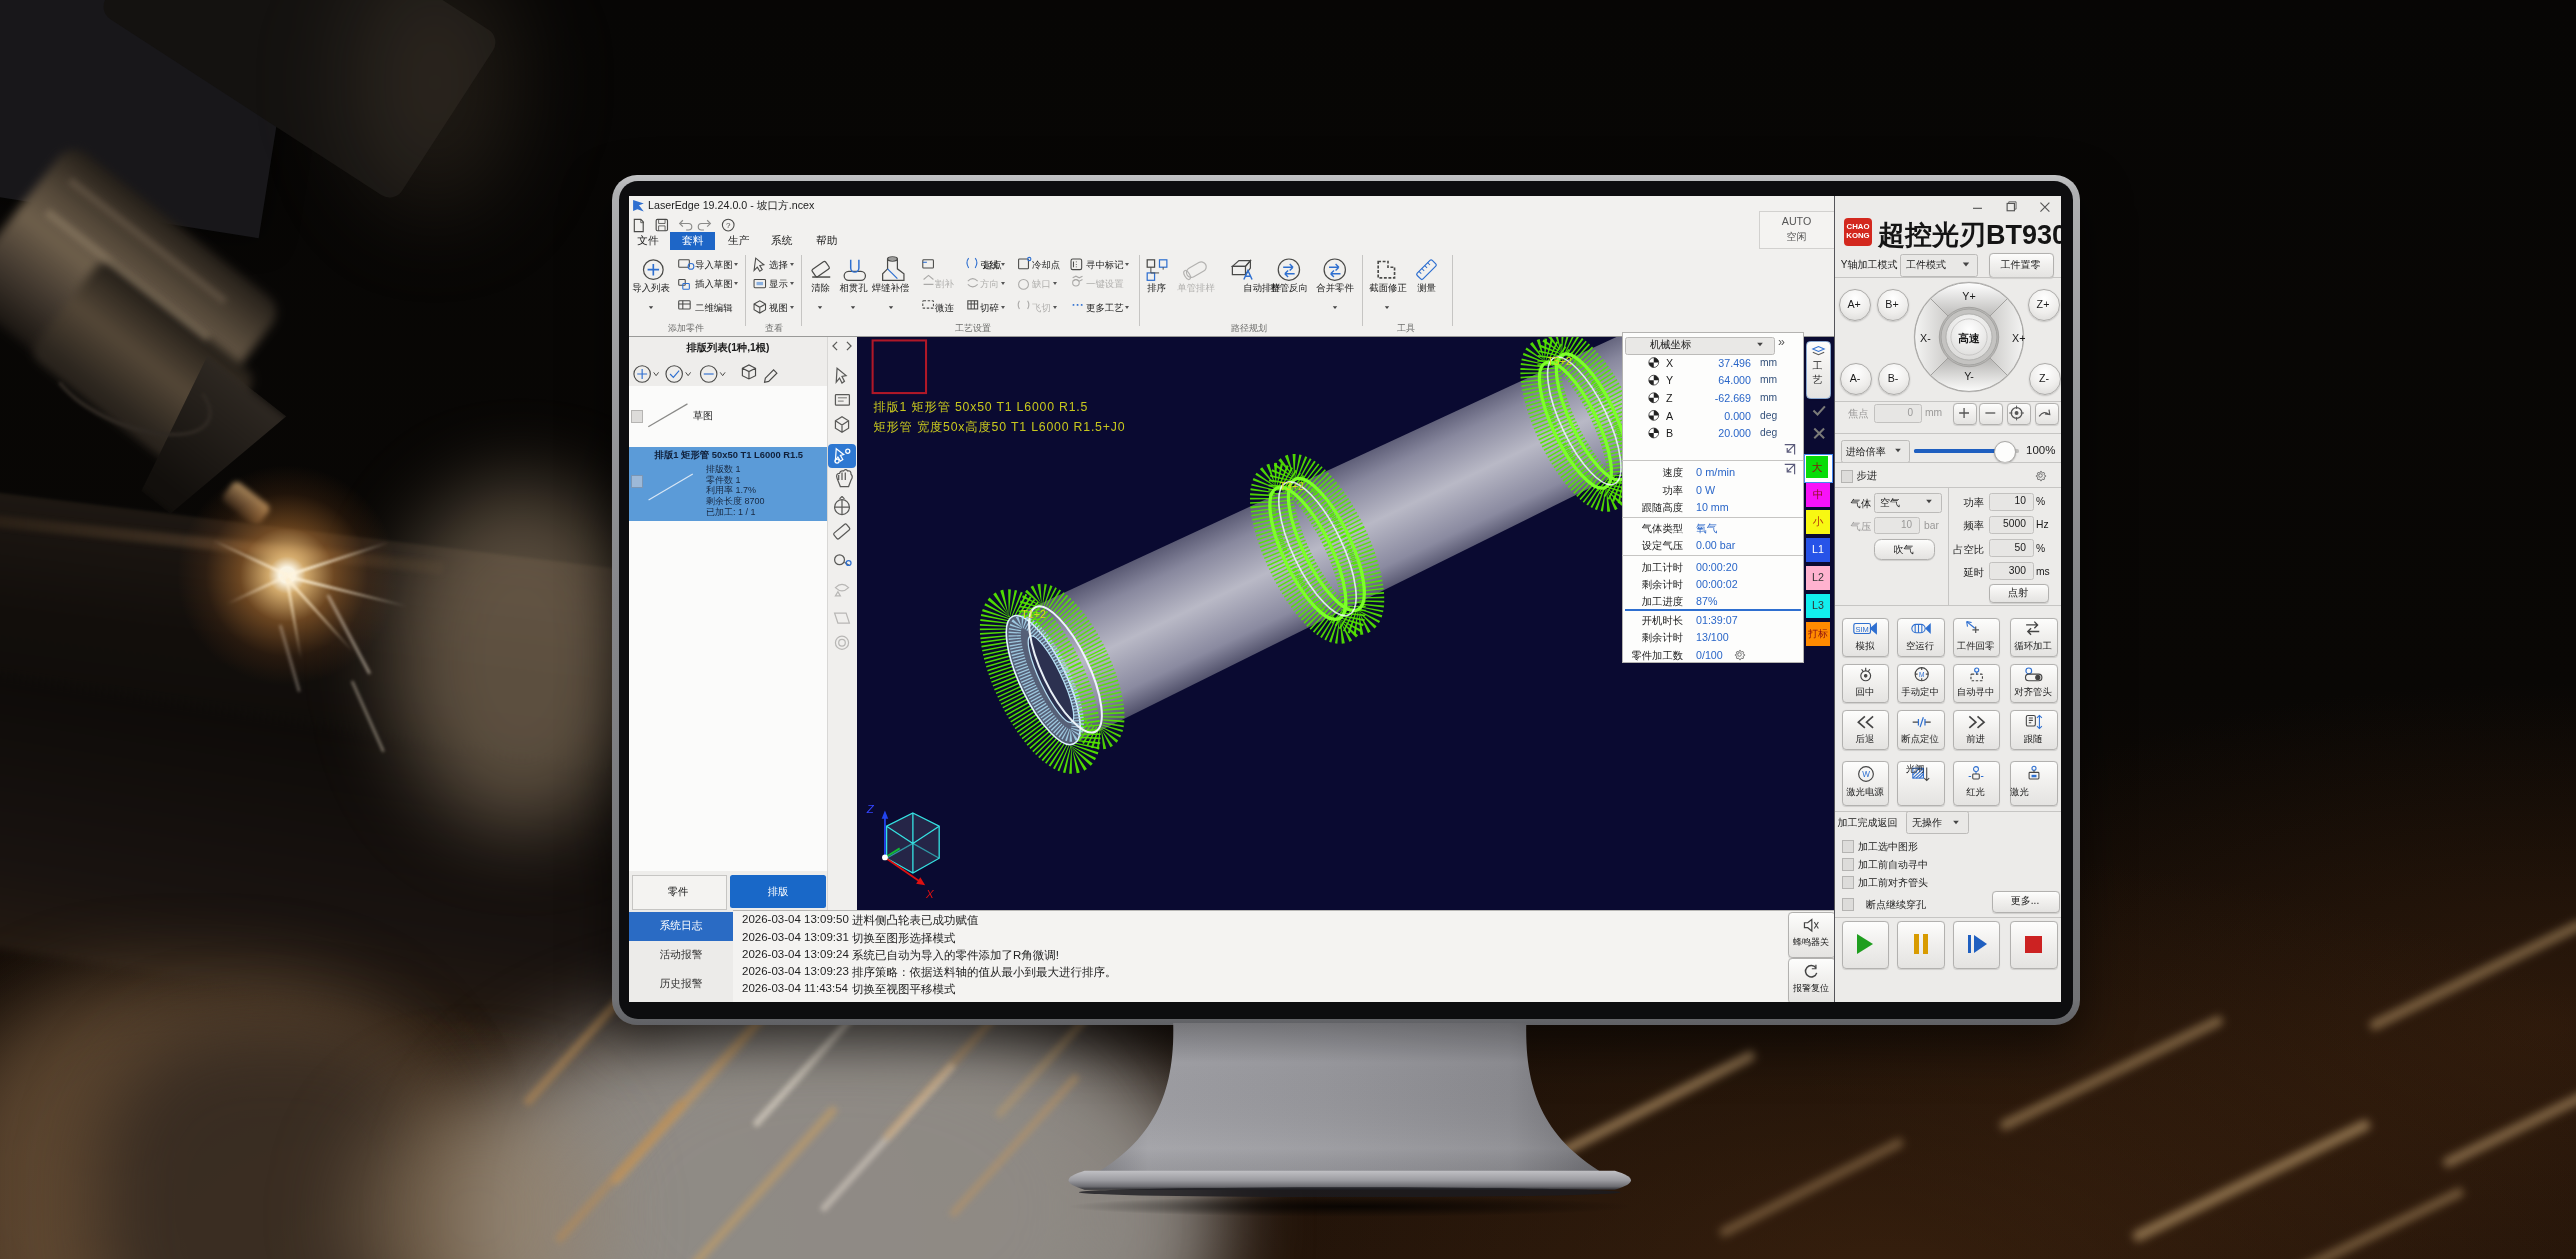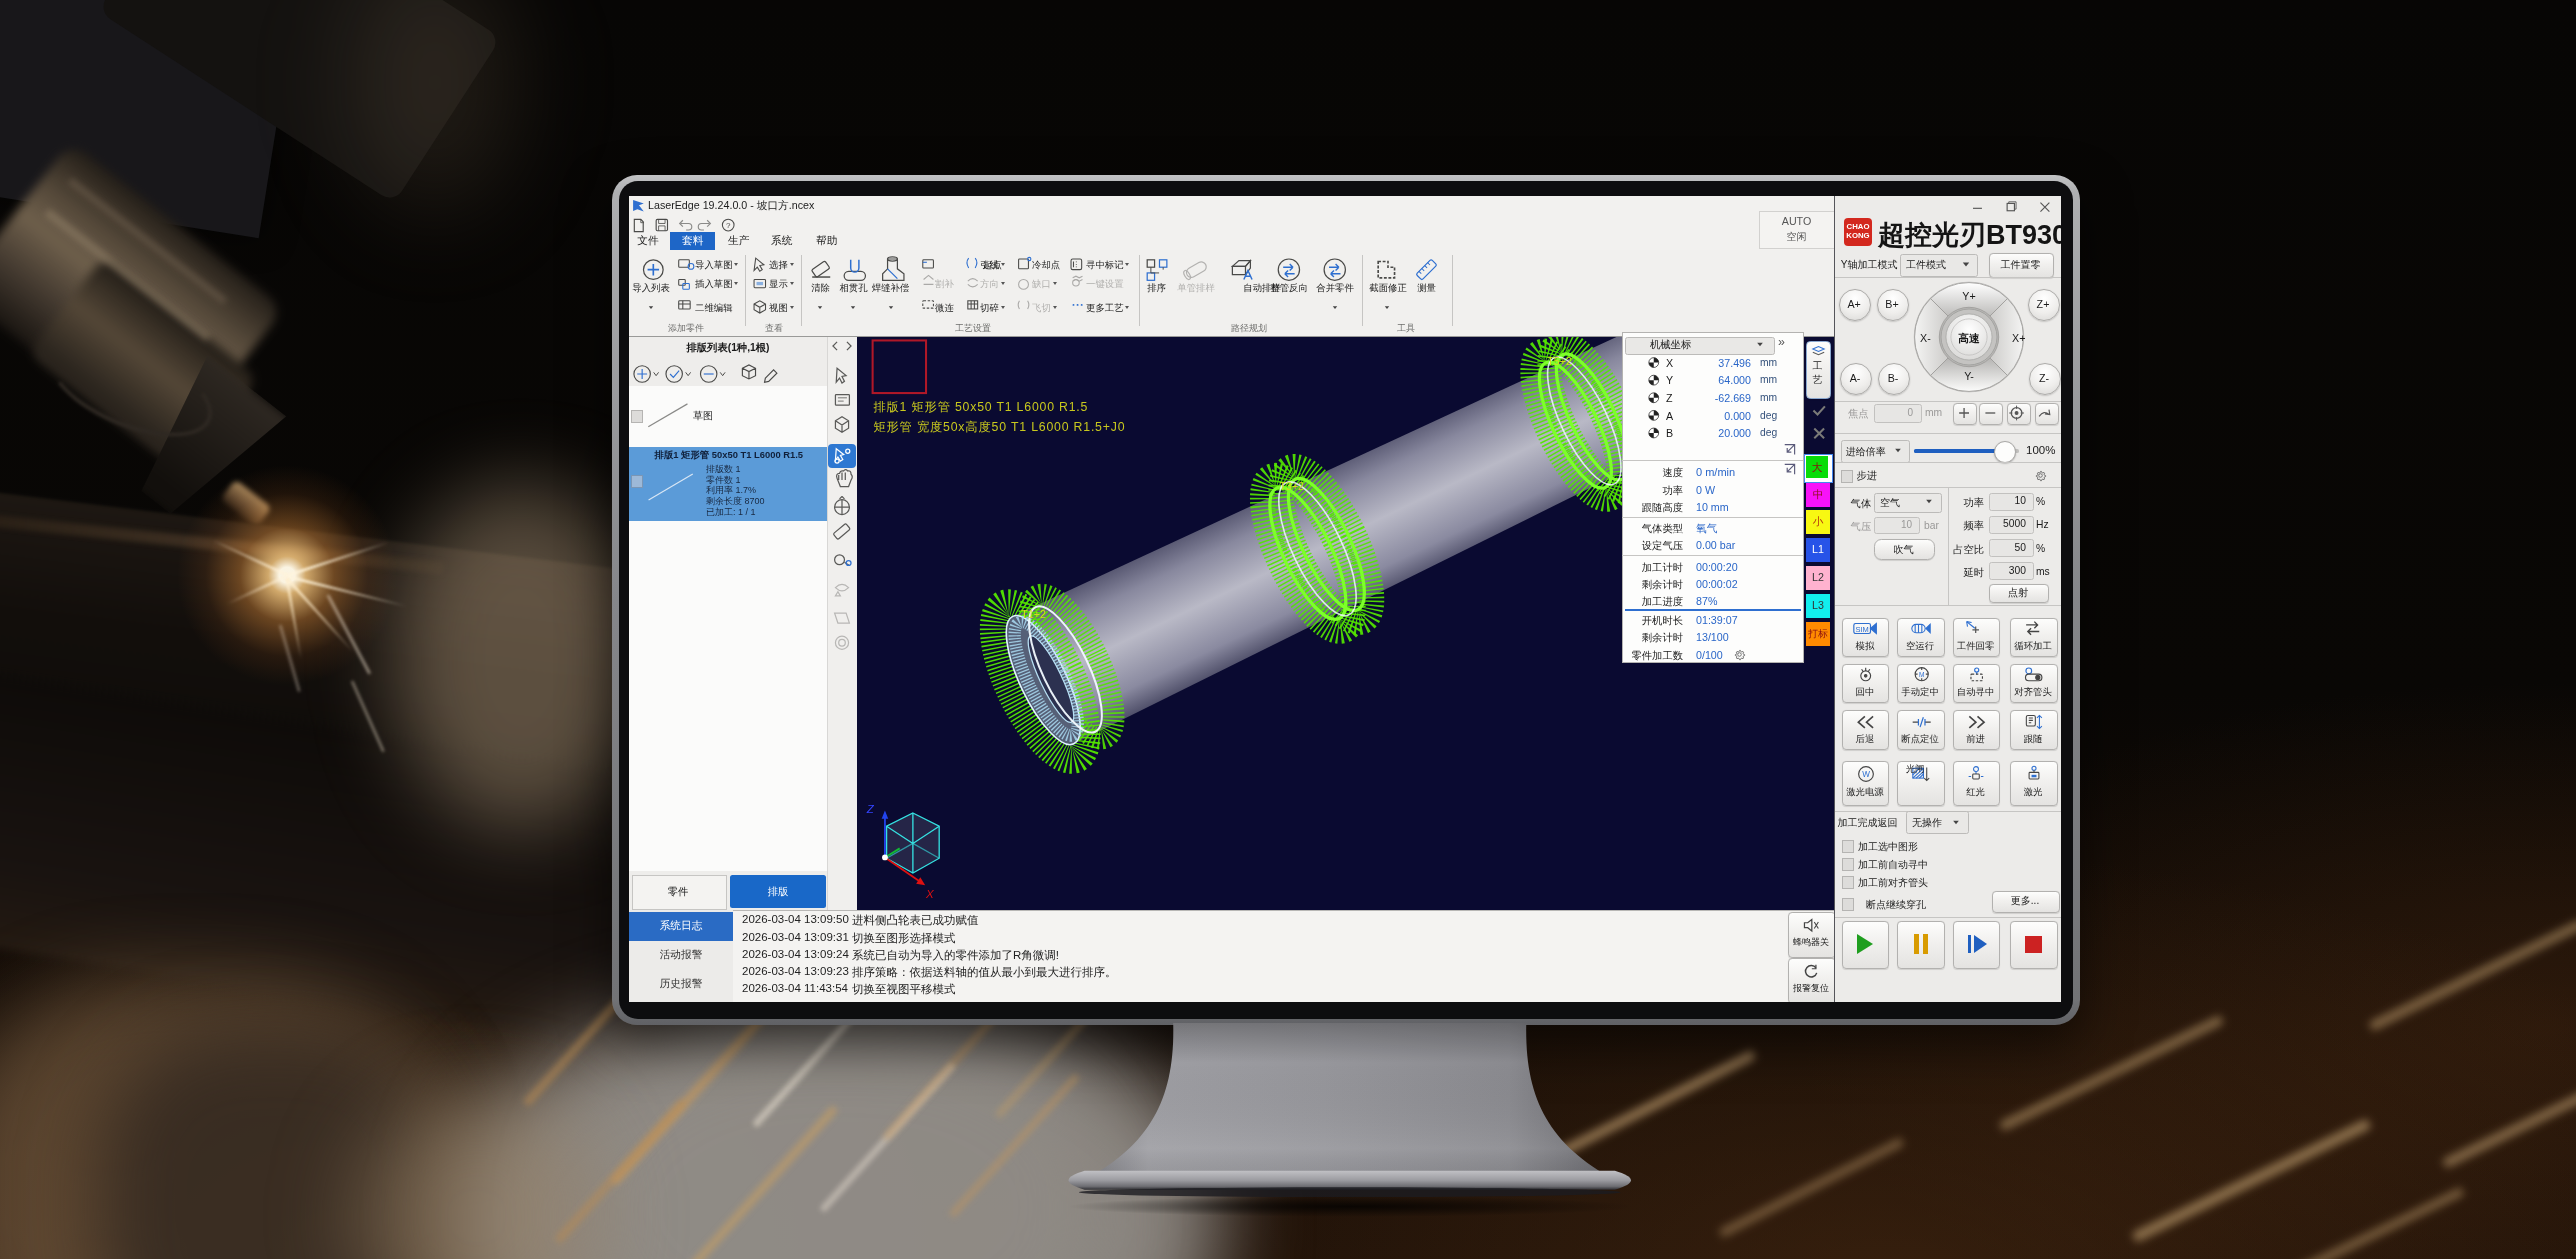--- a/index.html
+++ b/index.html
@@ -907,21 +907,21 @@
         <div class="tx" style="left:118px;top:590px;width:45px;text-align:center;font-size:9.4px;">红光</div>
         <div class="btn3d" style="left:175px;top:565px;width:46px;height:43px;"></div>
         <svg class="ab" style="left:189px;top:569px;" width="20" height="18" viewBox="0 0 24 22">
             <g fill="none" stroke="#444" stroke-width="1.3">
               <circle cx="12" cy="4" r="2.5" stroke="#2e6fd0"></circle>
               <path d="M12 6.5 v2.5"></path>
               <rect x="6" y="9" width="12" height="8" rx="1"></rect>
               <rect x="9" y="12" width="6" height="3" fill="#2e6fd0" stroke="none"></rect>
             </g>
           </svg>
-        <div class="tx" style="left:175px;top:590px;width:46px;text-align:center;font-size:9.4px;">激光</div>
+        <div class="tx" style="left:175px;top:590px;width:46px;text-align:left;font-size:9.4px;">激光</div>
       </div>
       <div class="sep" style="left:0;top:615px;width:227px;height:0.8px;"></div>
 
       <div class="tx" style="left:2.5px;top:620px;font-size:10px;">加工完成返回</div>
       <div class="ddbox" style="left:71px;top:615px;width:61px;height:20.5px;"></div>
       <div class="tx" style="left:77px;top:620px;font-size:10px;">无操作</div>
       <div class="carr" style="left:117px;top:624px;transform:scale(.7);"></div>
       <div class="cb" style="left:6.6px;top:644px;"></div>
         <div class="tx" style="left:23px;top:644px;font-size:10px;">加工选中图形</div>
       <div class="cb" style="left:6.6px;top:662px;"></div>

